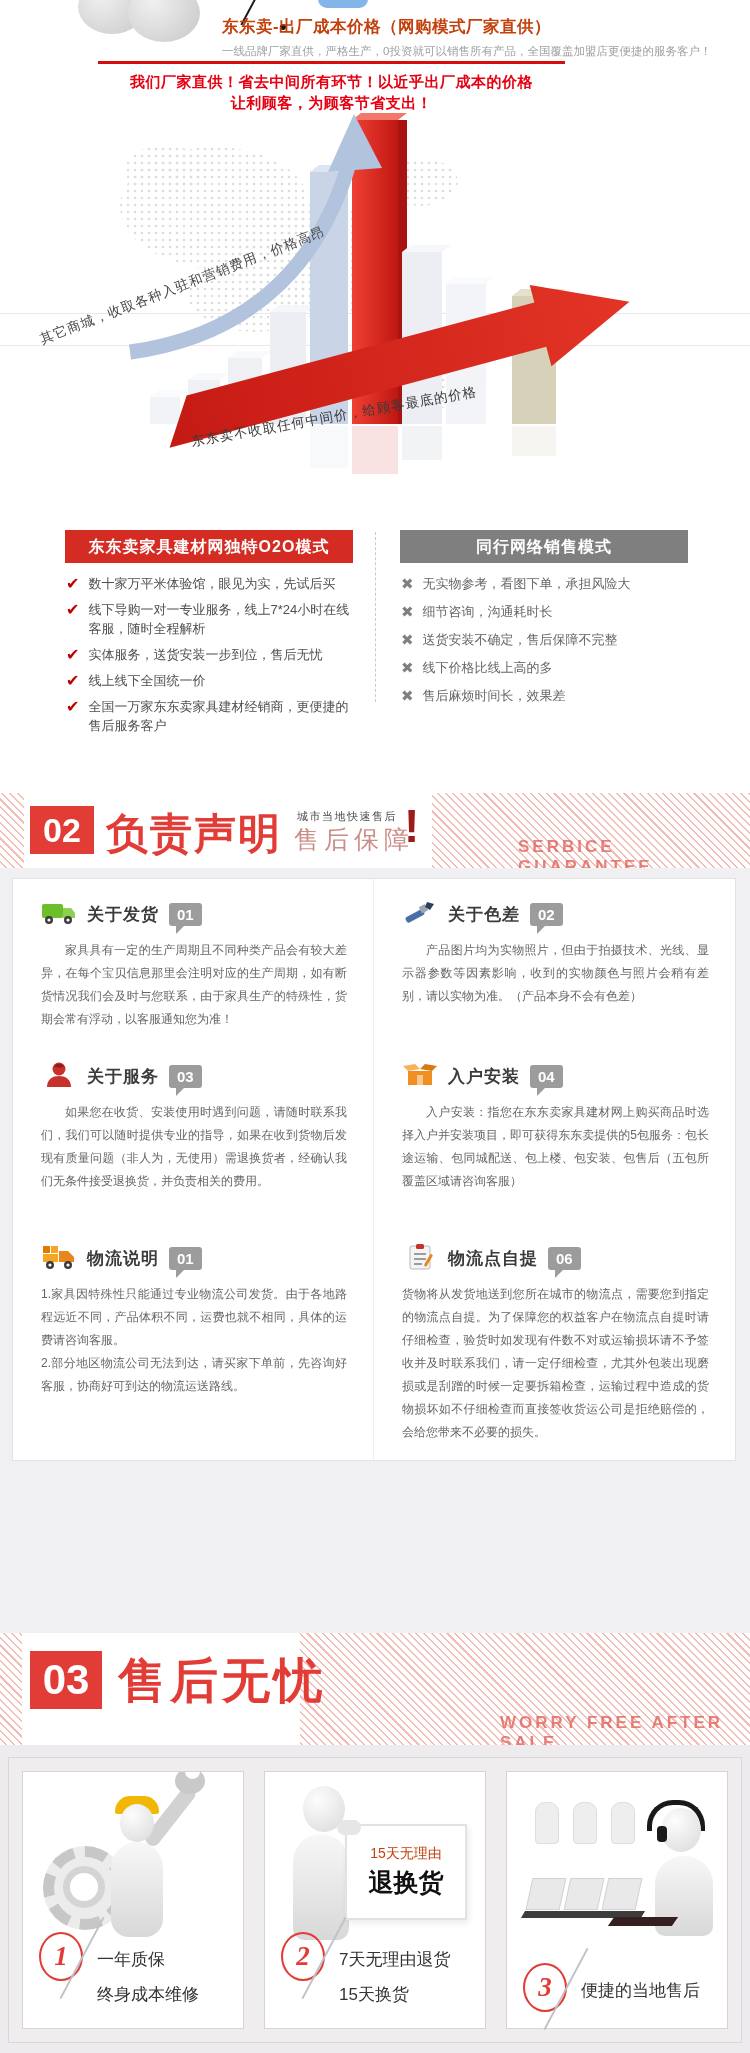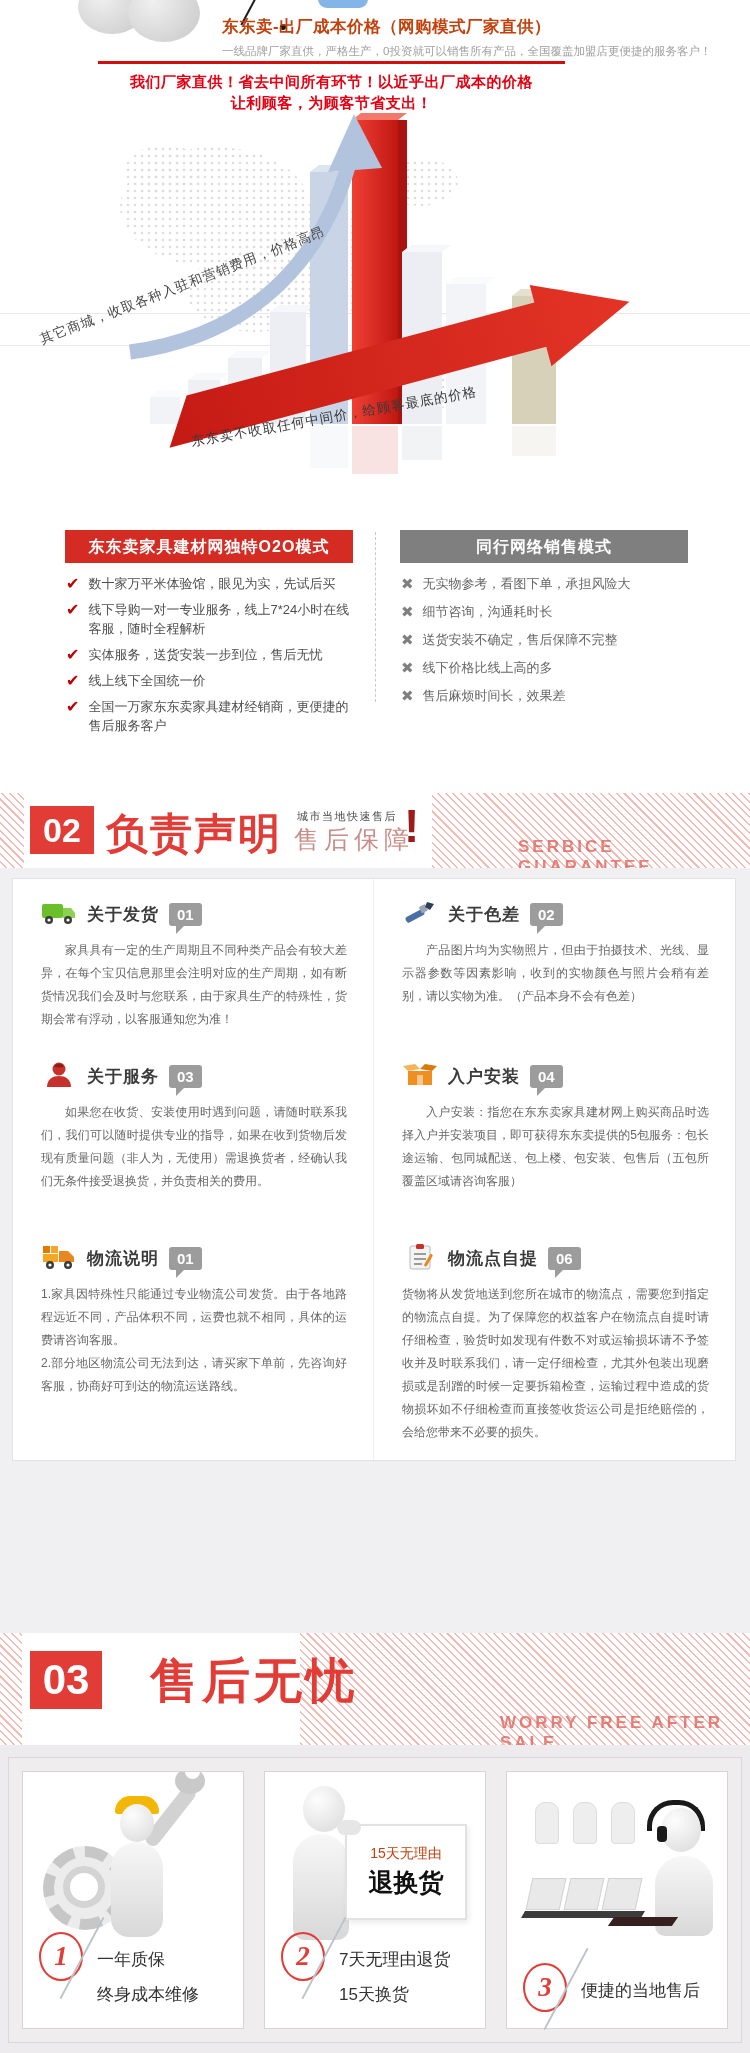--- a/index.html
+++ b/index.html
@@ -49,21 +49,21 @@
   .sec-banner{position:absolute;left:0;width:750px;
     background:repeating-linear-gradient(45deg,#ffffff 0 4px,#f2bcb7 4px 5.5px);}
   .sec2-banner{top:793px;height:75px;}
   .sec3-banner{top:1633px;height:112px;}
   .white-patch{position:absolute;top:0;bottom:0;background:#fff;}
   .sec-num{position:absolute;background:#e23c37;color:#fff;font-weight:bold;text-align:center;}
   .sec2-num{left:30px;top:13px;width:64px;height:48px;font-size:34px;line-height:48px;}
   .sec3-num{left:30px;top:18px;width:72px;height:58px;font-size:42px;line-height:58px;}
   .sec-title{position:absolute;font-weight:bold;color:#e23c37;}
   .sec2-title{left:106px;top:13px;font-size:42px;letter-spacing:2px;}
-  .sec3-title{left:118px;top:16px;font-size:48px;letter-spacing:4px;margin-left:32px;}
+  .sec3-title{left:118px;top:16px;font-size:48px;letter-spacing:4px;}
   .tag-small{position:absolute;left:297px;top:16px;font-size:11px;font-weight:normal;color:#4a4a4a;letter-spacing:1.5px;}
   .tag-big{position:absolute;left:294px;top:30px;font-size:25px;color:#cb8d87;letter-spacing:5px;}
   .tag-exclaim{position:absolute;left:404px;top:6px;font-size:46px;font-weight:900;color:#9e1b1b;}
   .watermark{position:absolute;font-weight:bold;color:rgba(224,99,90,.8);letter-spacing:3px;font-size:17px;}
   .wm2{left:518px;top:44px;}
   .wm3{left:500px;top:80px;}
 
   
   .sec2-area{position:absolute;left:0;top:868px;width:750px;height:765px;background:#f0eff1;}
   .panel{position:absolute;left:12px;top:10px;width:724px;background:#fff;border:1px solid #e2e2e2;

